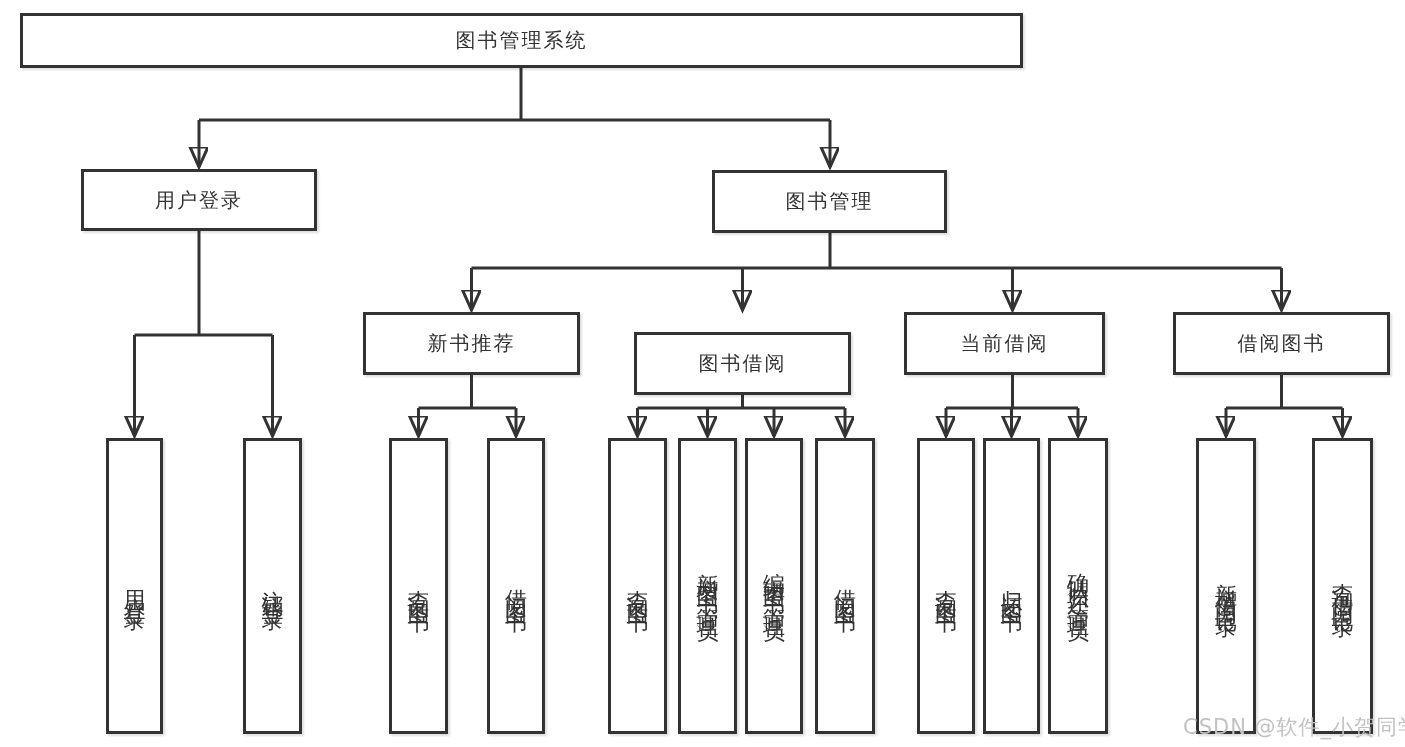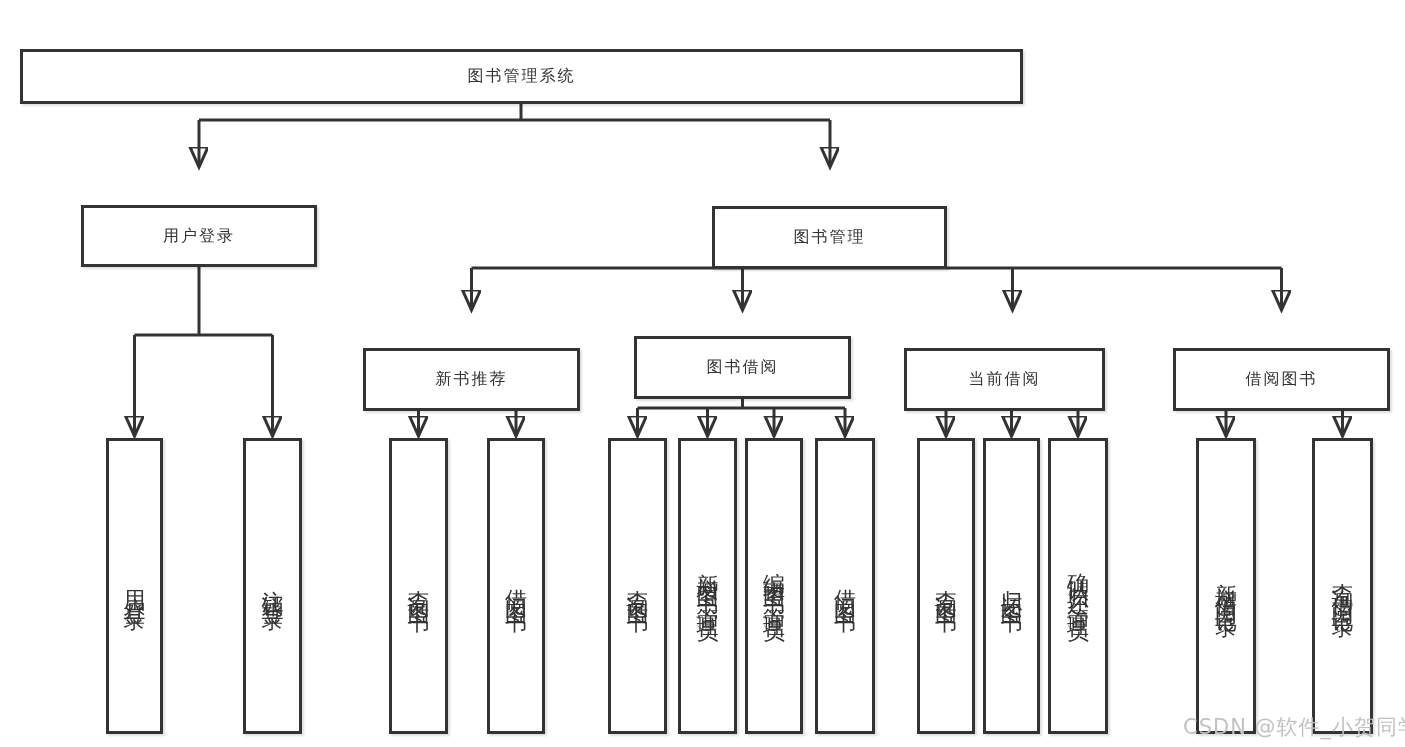--- a/index.html
+++ b/index.html
@@ -12,21 +12,21 @@
   }
   .wires { position:absolute; left:0; top:0; pointer-events:none; }
   .wires path, .wires line { stroke:#333333; stroke-width:3; fill:none; }
   .box {
     position:absolute; box-sizing:border-box;
     border:3px solid #333333; background:#ffffff; color:#333333;
     display:flex; align-items:center; justify-content:center;
     box-shadow:2px 2px 2px rgba(0,0,0,0.13);
     white-space:nowrap;
   }
-  .hbox { font-size:16px; letter-spacing:2px;margin-top:36px; }
+  .hbox { font-size:20px; letter-spacing:2px; }
   .vbox {
     font-size:22px;
     writing-mode:vertical-rl;
     text-orientation:mixed;
     letter-spacing:7px;
     white-space:normal;
   }
   .watermark {
     position:absolute; left:1183px; top:713px;
     font-size:21px; letter-spacing:1px;
@@ -78,21 +78,21 @@
     <line x1="1226" y1="408" x2="1226" y2="436" marker-end="url(#arw)"></line>
     <line x1="1342.5" y1="408" x2="1342.5" y2="436" marker-end="url(#arw)"></line>
   </svg>
 
   <div class="box hbox" style="left:20px;top:13px;width:1003px;height:55px">图书管理系统</div>
 
   <div class="box hbox" style="left:81px;top:169px;width:236px;height:62px">用户登录</div>
   <div class="box hbox" style="left:363px;top:312px;width:217px;height:63px">新书推荐</div>
 
   <div class="box hbox" style="left:712px;top:170px;width:235px;height:63px">图书管理</div>
-  <div class="box hbox" style="left:634px;top:300px;width:217px;height:63px">图书借阅</div>
+  <div class="box hbox" style="left:634px;top:332px;width:217px;height:63px">图书借阅</div>
   <div class="box hbox" style="left:904px;top:312px;width:201px;height:63px">当前借阅</div>
   <div class="box hbox" style="left:1173px;top:312px;width:217px;height:63px">借阅图书</div>
 
   <div class="box vbox" style="left:106px;top:438px;width:57px;height:296px">用户登录</div>
   <div class="box vbox" style="left:243px;top:438px;width:59px;height:296px">注销登录</div>
 
   <div class="box vbox" style="left:389px;top:438px;width:59px;height:296px">查询图书</div>
   <div class="box vbox" style="left:487px;top:438px;width:58px;height:296px">借阅图书</div>
 
   <div class="box vbox" style="left:608px;top:438px;width:59px;height:296px">查询图书</div>

